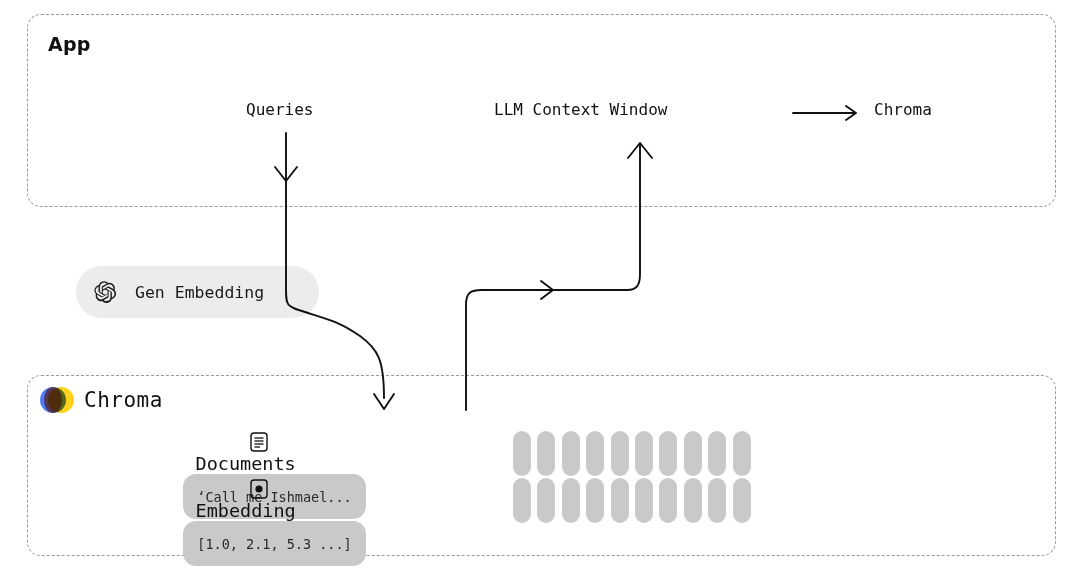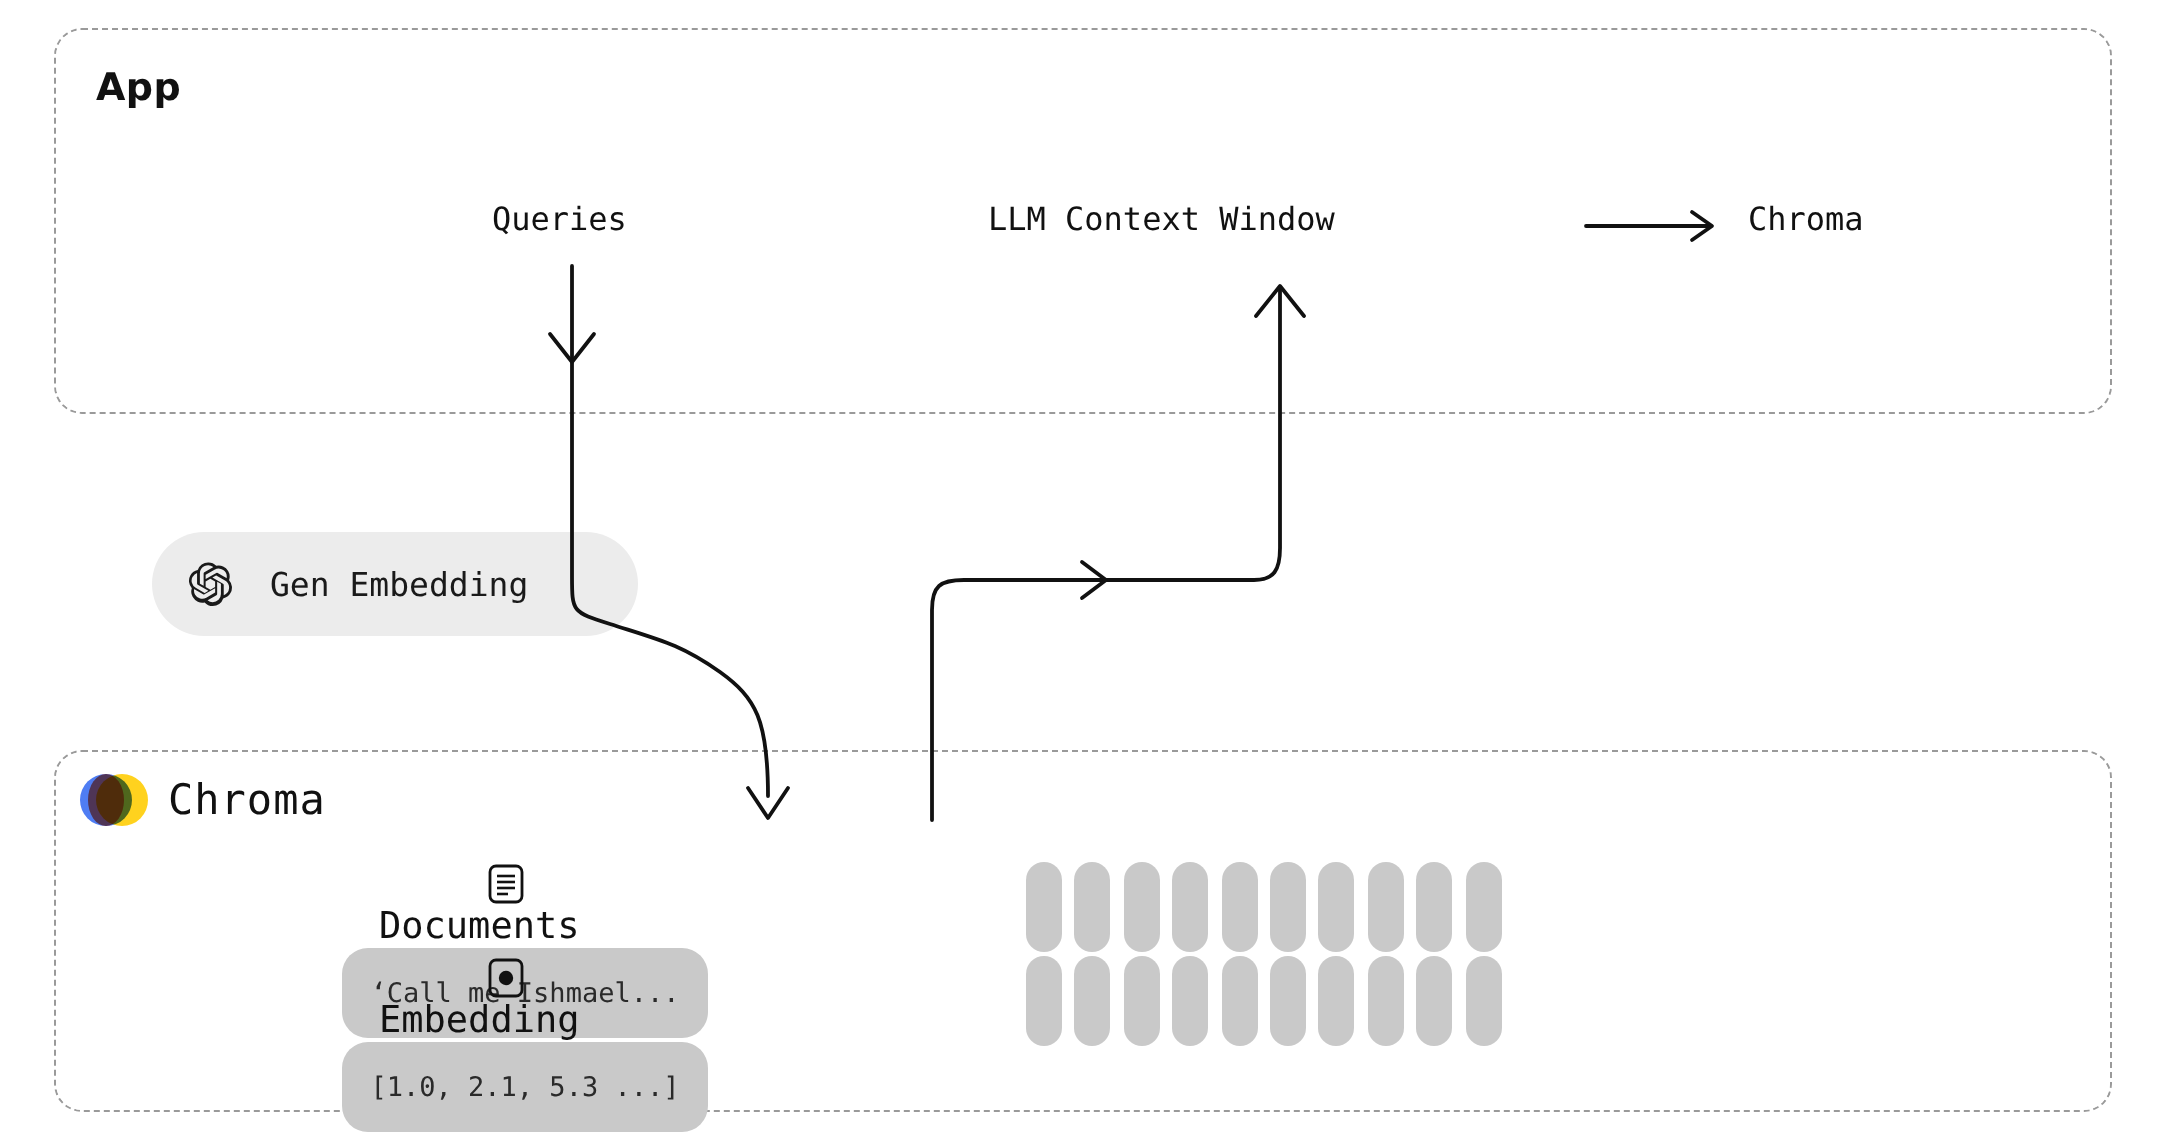--- a/index.html
+++ b/index.html
@@ -88,21 +88,21 @@
   }
   .row-label{
     font-family:"DejaVu Sans Mono", monospace;
     font-size:18.5px;color:#111111;white-space:nowrap;
     min-width:138px;
   }
   .wide-pill{
     width:183px;height:45px;background:#c9c9c9;
     border-radius:13px;
     display:flex;align-items:center;justify-content:center;
-    margin-left:8px;
+    margin-left:20px;
   }
   .wide-pill-text{
     font-family:"DejaVu Sans Mono", monospace;
     font-size:13.5px;color:#2a2a2a;white-space:pre;
   }
 
   
   #pill-grid{
     position:absolute;left:513px;top:431px;
     display:flex;gap:6.4px;

